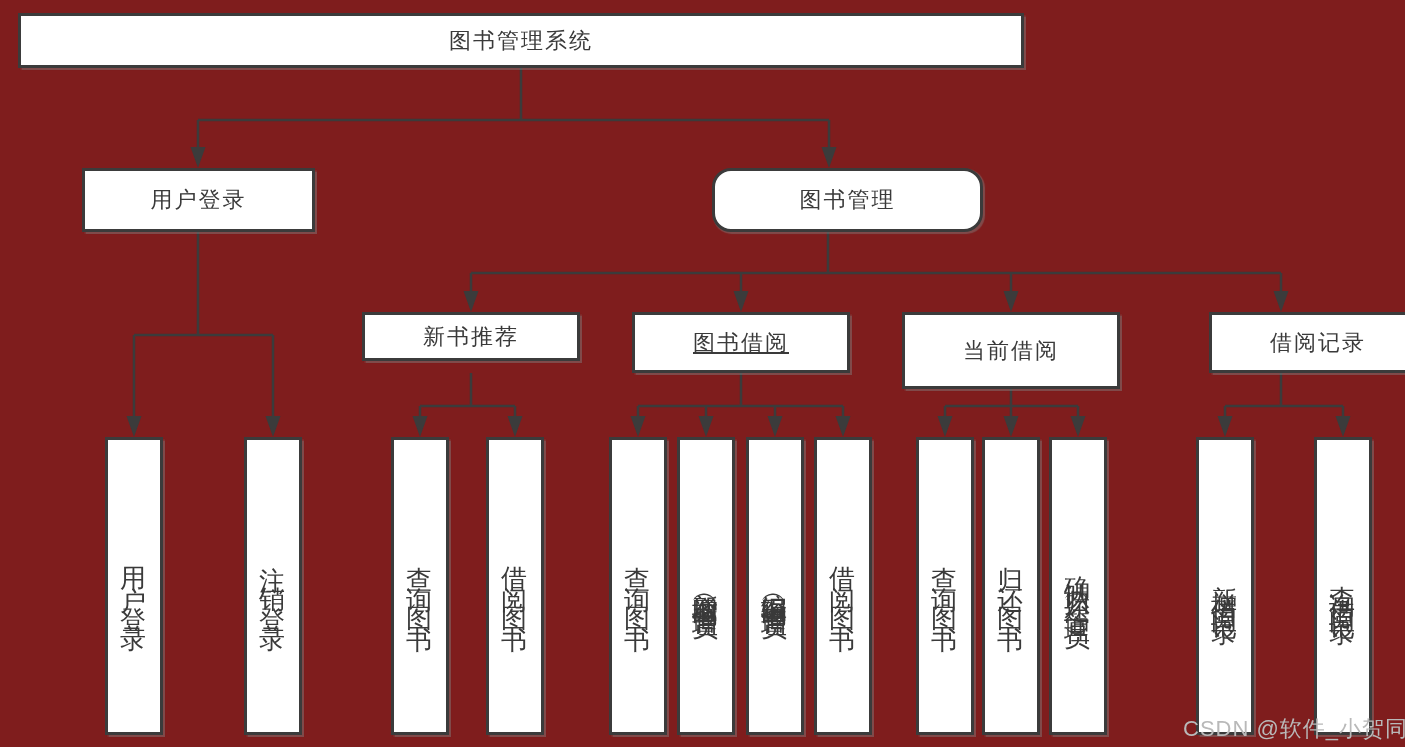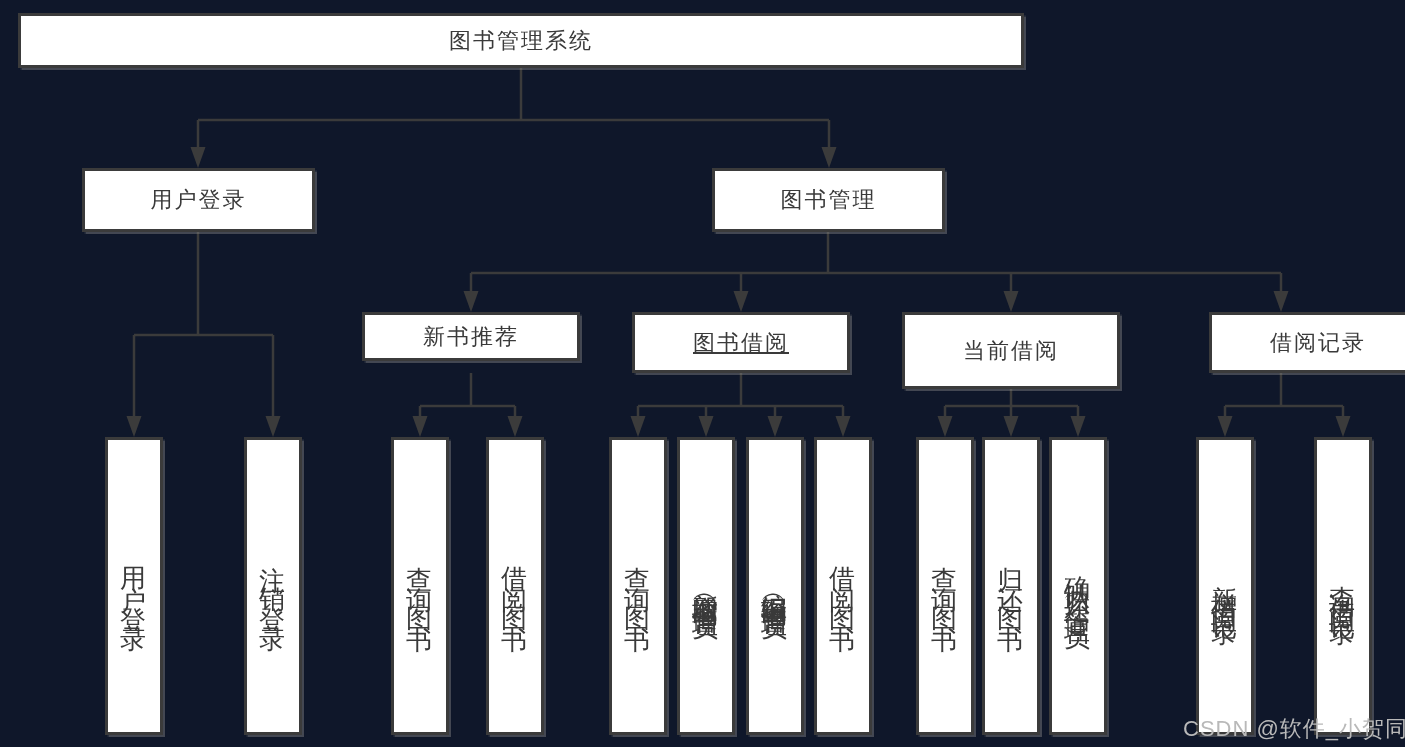--- a/index.html
+++ b/index.html
@@ -1,19 +1,19 @@
 <!DOCTYPE html>
 <html><head>
 <meta charset="utf-8">
 <style>
   html,body{margin:0;padding:0;background:#ffffff;}
   #canvas{
     position:relative;
     width:1405px;height:747px;
-    background:#0f172a;
+    background:#7f1d1d;
     font-family:"Liberation Sans","DejaVu Sans",sans-serif;
     color:#3a3a3a;
     overflow:hidden;
   }
   #wires{position:absolute;left:0;top:0;width:1405px;height:747px;}
   .node{
     position:absolute;
     box-sizing:border-box;
     border:3px solid #3b3b3b;
     background:#ffffff;
@@ -35,21 +35,21 @@
     box-shadow:1.5px 1.5px 1px rgba(130,130,130,.45);
     z-index:2;
     text-align:center;
   }
   .ls-4{letter-spacing:20px;}
   .ls-6{letter-spacing:7px;}
   .ls-9{letter-spacing:3px;}
   
   #n-root{left:18px;top:13px;width:1006px;height:55px;}
   #n-user{left:82px;top:168px;width:233px;height:64px;}
-  #n-book{left:712px;top:168px;width:233px;height:64px;}
+  #n-book{left:712px;top:168px;width:271px;height:64px;border-radius:19px;}
   #n-new{left:362px;top:312px;width:218px;height:49px;}
   #n-borrow{left:632px;top:312px;width:218px;height:61px;text-decoration:underline;}
   #n-cur{left:902px;top:312px;width:218px;height:77px;}
   #n-rec{left:1172px;top:312px;width:218px;height:61px;margin-left:37px;}
   
   #l-a1{left:105px;} #l-a2{left:244px;}
   #l-b1{left:391px;} #l-b2{left:486px;}
   #l-c1{left:609px;} #l-c2{left:677px;} #l-c3{left:746px;} #l-c4{left:814px;}
   #l-d1{left:916px;} #l-d2{left:982px;} #l-d3{left:1049px;}
   #l-e1{left:1196px;} #l-e2{left:1314px;}

